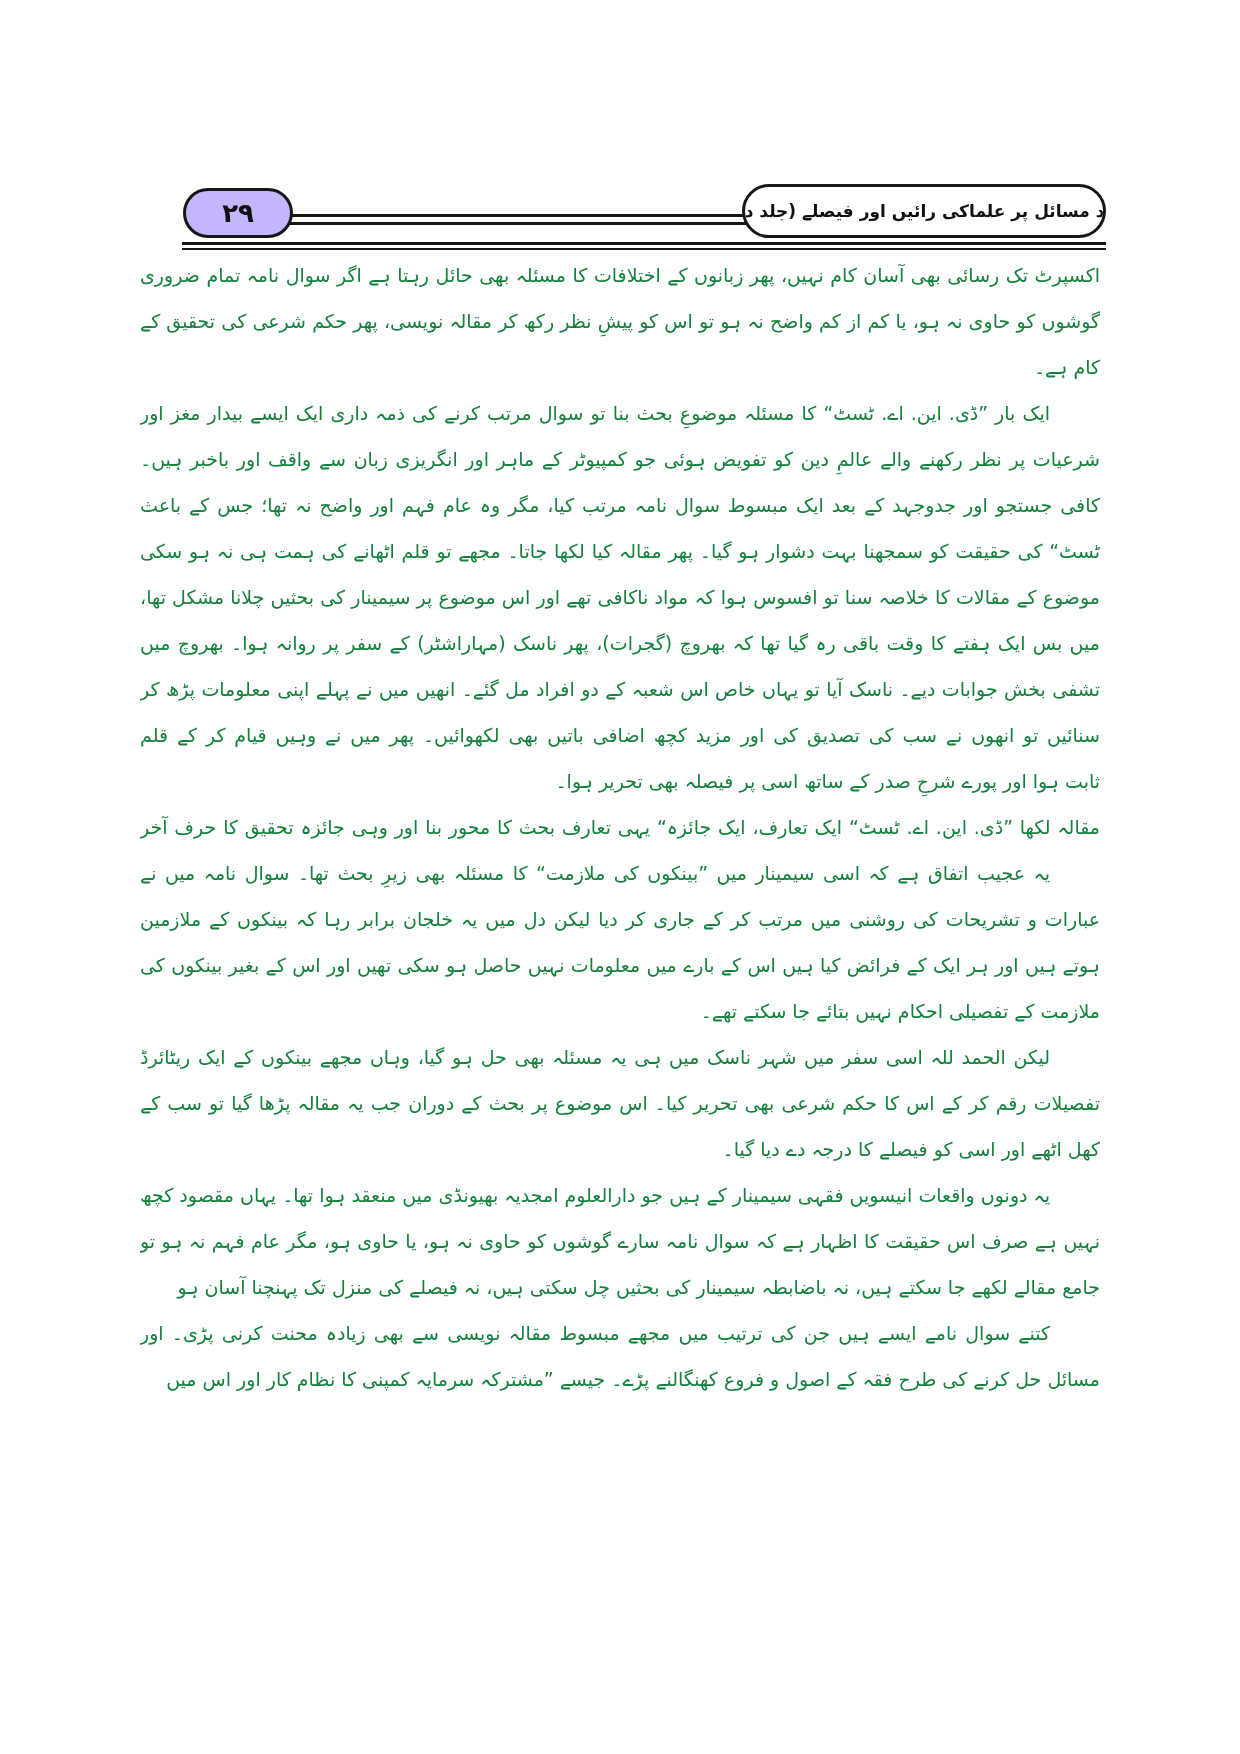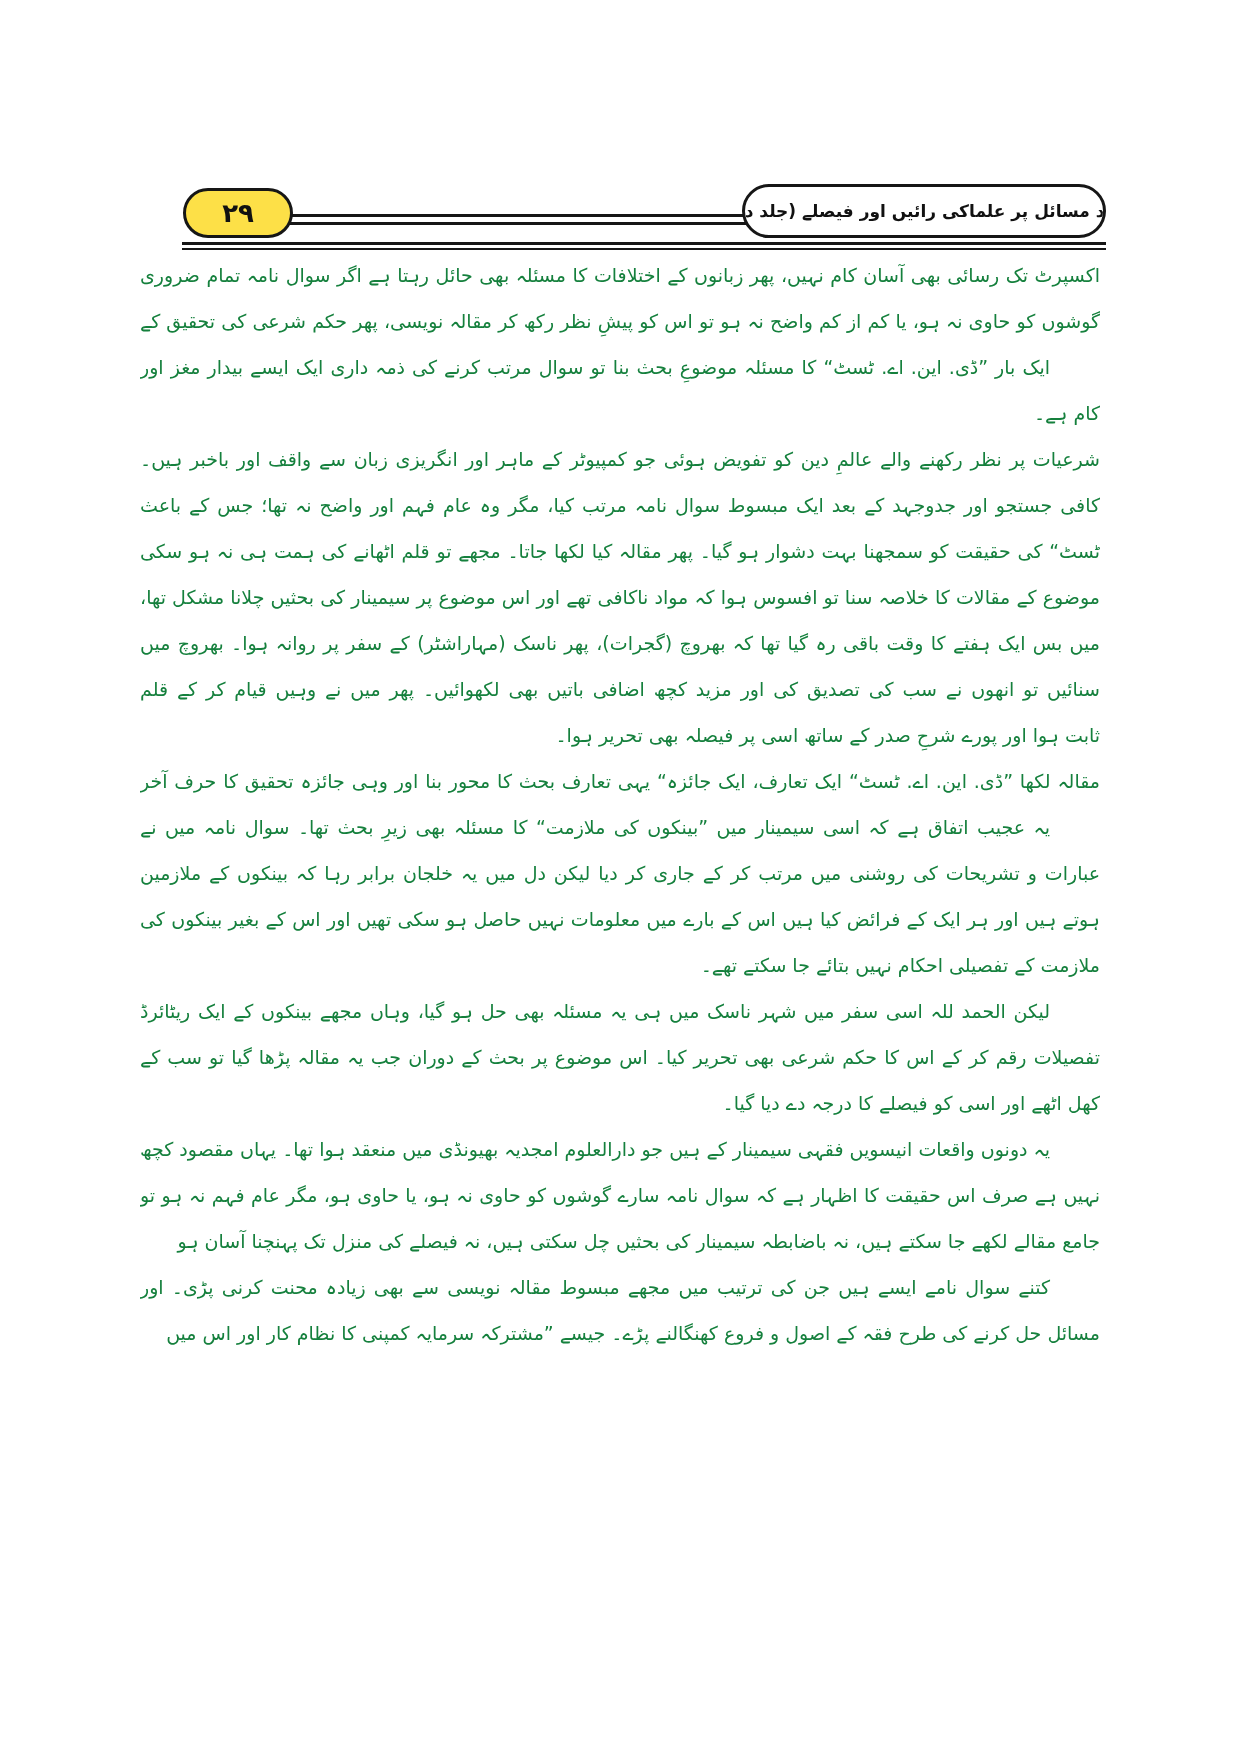--- a/index.html
+++ b/index.html
@@ -28,21 +28,21 @@
     border-bottom: 3.5px solid #161616;
     z-index: 1;
   }
   .pill {
     position: absolute;
     left: 183px;
     top: 188px;
     width: 110px;
     height: 50px;
     box-sizing: border-box;
-    background: #fde047;
+    background: #c4b5fd;
     border: 3px solid #161616;
     border-radius: 26px;
     z-index: 2;
     display: flex;
     align-items: center;
     justify-content: center;
     font-size: 26px;
     font-weight: bold;
     color: #111111;
   }
@@ -115,27 +115,28 @@
     </div>
     <div class="capsule">
       <span>جدید مسائل پر علماکی رائیں اور فیصلے (جلد دوم)</span>
     </div>
     <div class="double-rule"></div>
   </header>
 
   <main class="body-text">
       <div class="line">اکسپرٹ تک رسائی بھی آسان کام نہیں، پھر زبانوں کے اختلافات کا مسئلہ بھی حائل رہتا ہے اگر سوال نامہ تمام ضروری</div>
       <div class="line">گوشوں کو حاوی نہ ہو، یا کم از کم واضح نہ ہو تو اس کو پیشِ نظر رکھ کر مقالہ نویسی، پھر حکم شرعی کی تحقیق کے لیے کوشش تقریباً عبث</div>
+      <div class="line para-end">کام ہے۔</div>
       <div class="line indent">ایک بار ”ڈی. این. اے. ٹسٹ“ کا مسئلہ موضوعِ بحث بنا تو سوال مرتب کرنے کی ذمہ داری ایک ایسے بیدار مغز اور</div>
-      <div class="line para-end">کام ہے۔</div>
       <div class="line">شرعیات پر نظر رکھنے والے عالمِ دین کو تفویض ہوئی جو کمپیوٹر کے ماہر اور انگریزی زبان سے واقف اور باخبر ہیں۔ انھوں نے</div>
       <div class="line">کافی جستجو اور جدوجہد کے بعد ایک مبسوط سوال نامہ مرتب کیا، مگر وہ عام فہم اور واضح نہ تھا؛ جس کے باعث ”ڈی. این. اے.</div>
       <div class="line">ٹسٹ“ کی حقیقت کو سمجھنا بہت دشوار ہو گیا۔ پھر مقالہ کیا لکھا جاتا۔ مجھے تو قلم اٹھانے کی ہمت ہی نہ ہو سکی اور جب اس</div>
       <div class="line">موضوع کے مقالات کا خلاصہ سنا تو افسوس ہوا کہ مواد ناکافی تھے اور اس موضوع پر سیمینار کی بحثیں چلانا مشکل تھا، سیمینار</div>
       <div class="line">میں بس ایک ہفتے کا وقت باقی رہ گیا تھا کہ بھروچ (گجرات)، پھر ناسک (مہاراشٹر) کے سفر پر روانہ ہوا۔ بھروچ میں مجھے</div>
+      <div class="line">تشفی بخش جوابات دیے۔ ناسک آیا تو یہاں خاص اس شعبہ کے دو افراد مل گئے۔ انھیں میں نے پہلے اپنی معلومات پڑھ کر</div>
       <div class="line">سنائیں تو انھوں نے سب کی تصدیق کی اور مزید کچھ اضافی باتیں بھی لکھوائیں۔ پھر میں نے وہیں قیام کر کے قلم برداشتہ ایک</div>
       <div class="line para-end">ثابت ہوا اور پورے شرحِ صدر کے ساتھ اسی پر فیصلہ بھی تحریر ہوا۔</div>
       <div class="line">مقالہ لکھا ”ڈی. این. اے. ٹسٹ“ ایک تعارف، ایک جائزہ“ یہی تعارف بحث کا محور بنا اور وہی جائزہ تحقیق کا حرف آخر</div>
       <div class="line indent">یہ عجیب اتفاق ہے کہ اسی سیمینار میں ”بینکوں کی ملازمت“ کا مسئلہ بھی زیرِ بحث تھا۔ سوال نامہ میں نے فقہی</div>
       <div class="line">عبارات و تشریحات کی روشنی میں مرتب کر کے جاری کر دیا لیکن دل میں یہ خلجان برابر رہا کہ بینکوں کے ملازمین کتنی طرح کے</div>
       <div class="line">ہوتے ہیں اور ہر ایک کے فرائض کیا ہیں اس کے بارے میں معلومات نہیں حاصل ہو سکی تھیں اور اس کے بغیر بینکوں کی</div>
       <div class="line para-end">ملازمت کے تفصیلی احکام نہیں بتائے جا سکتے تھے۔</div>
       <div class="line indent">لیکن الحمد للہ اسی سفر میں شہر ناسک میں ہی یہ مسئلہ بھی حل ہو گیا، وہاں مجھے بینکوں کے ایک ریٹائرڈ منیجر مل گئے جو</div>
       <div class="line">تفصیلات رقم کر کے اس کا حکم شرعی بھی تحریر کیا۔ اس موضوع پر بحث کے دوران جب یہ مقالہ پڑھا گیا تو سب کے چہرے</div>
       <div class="line para-end">کھل اٹھے اور اسی کو فیصلے کا درجہ دے دیا گیا۔</div>

